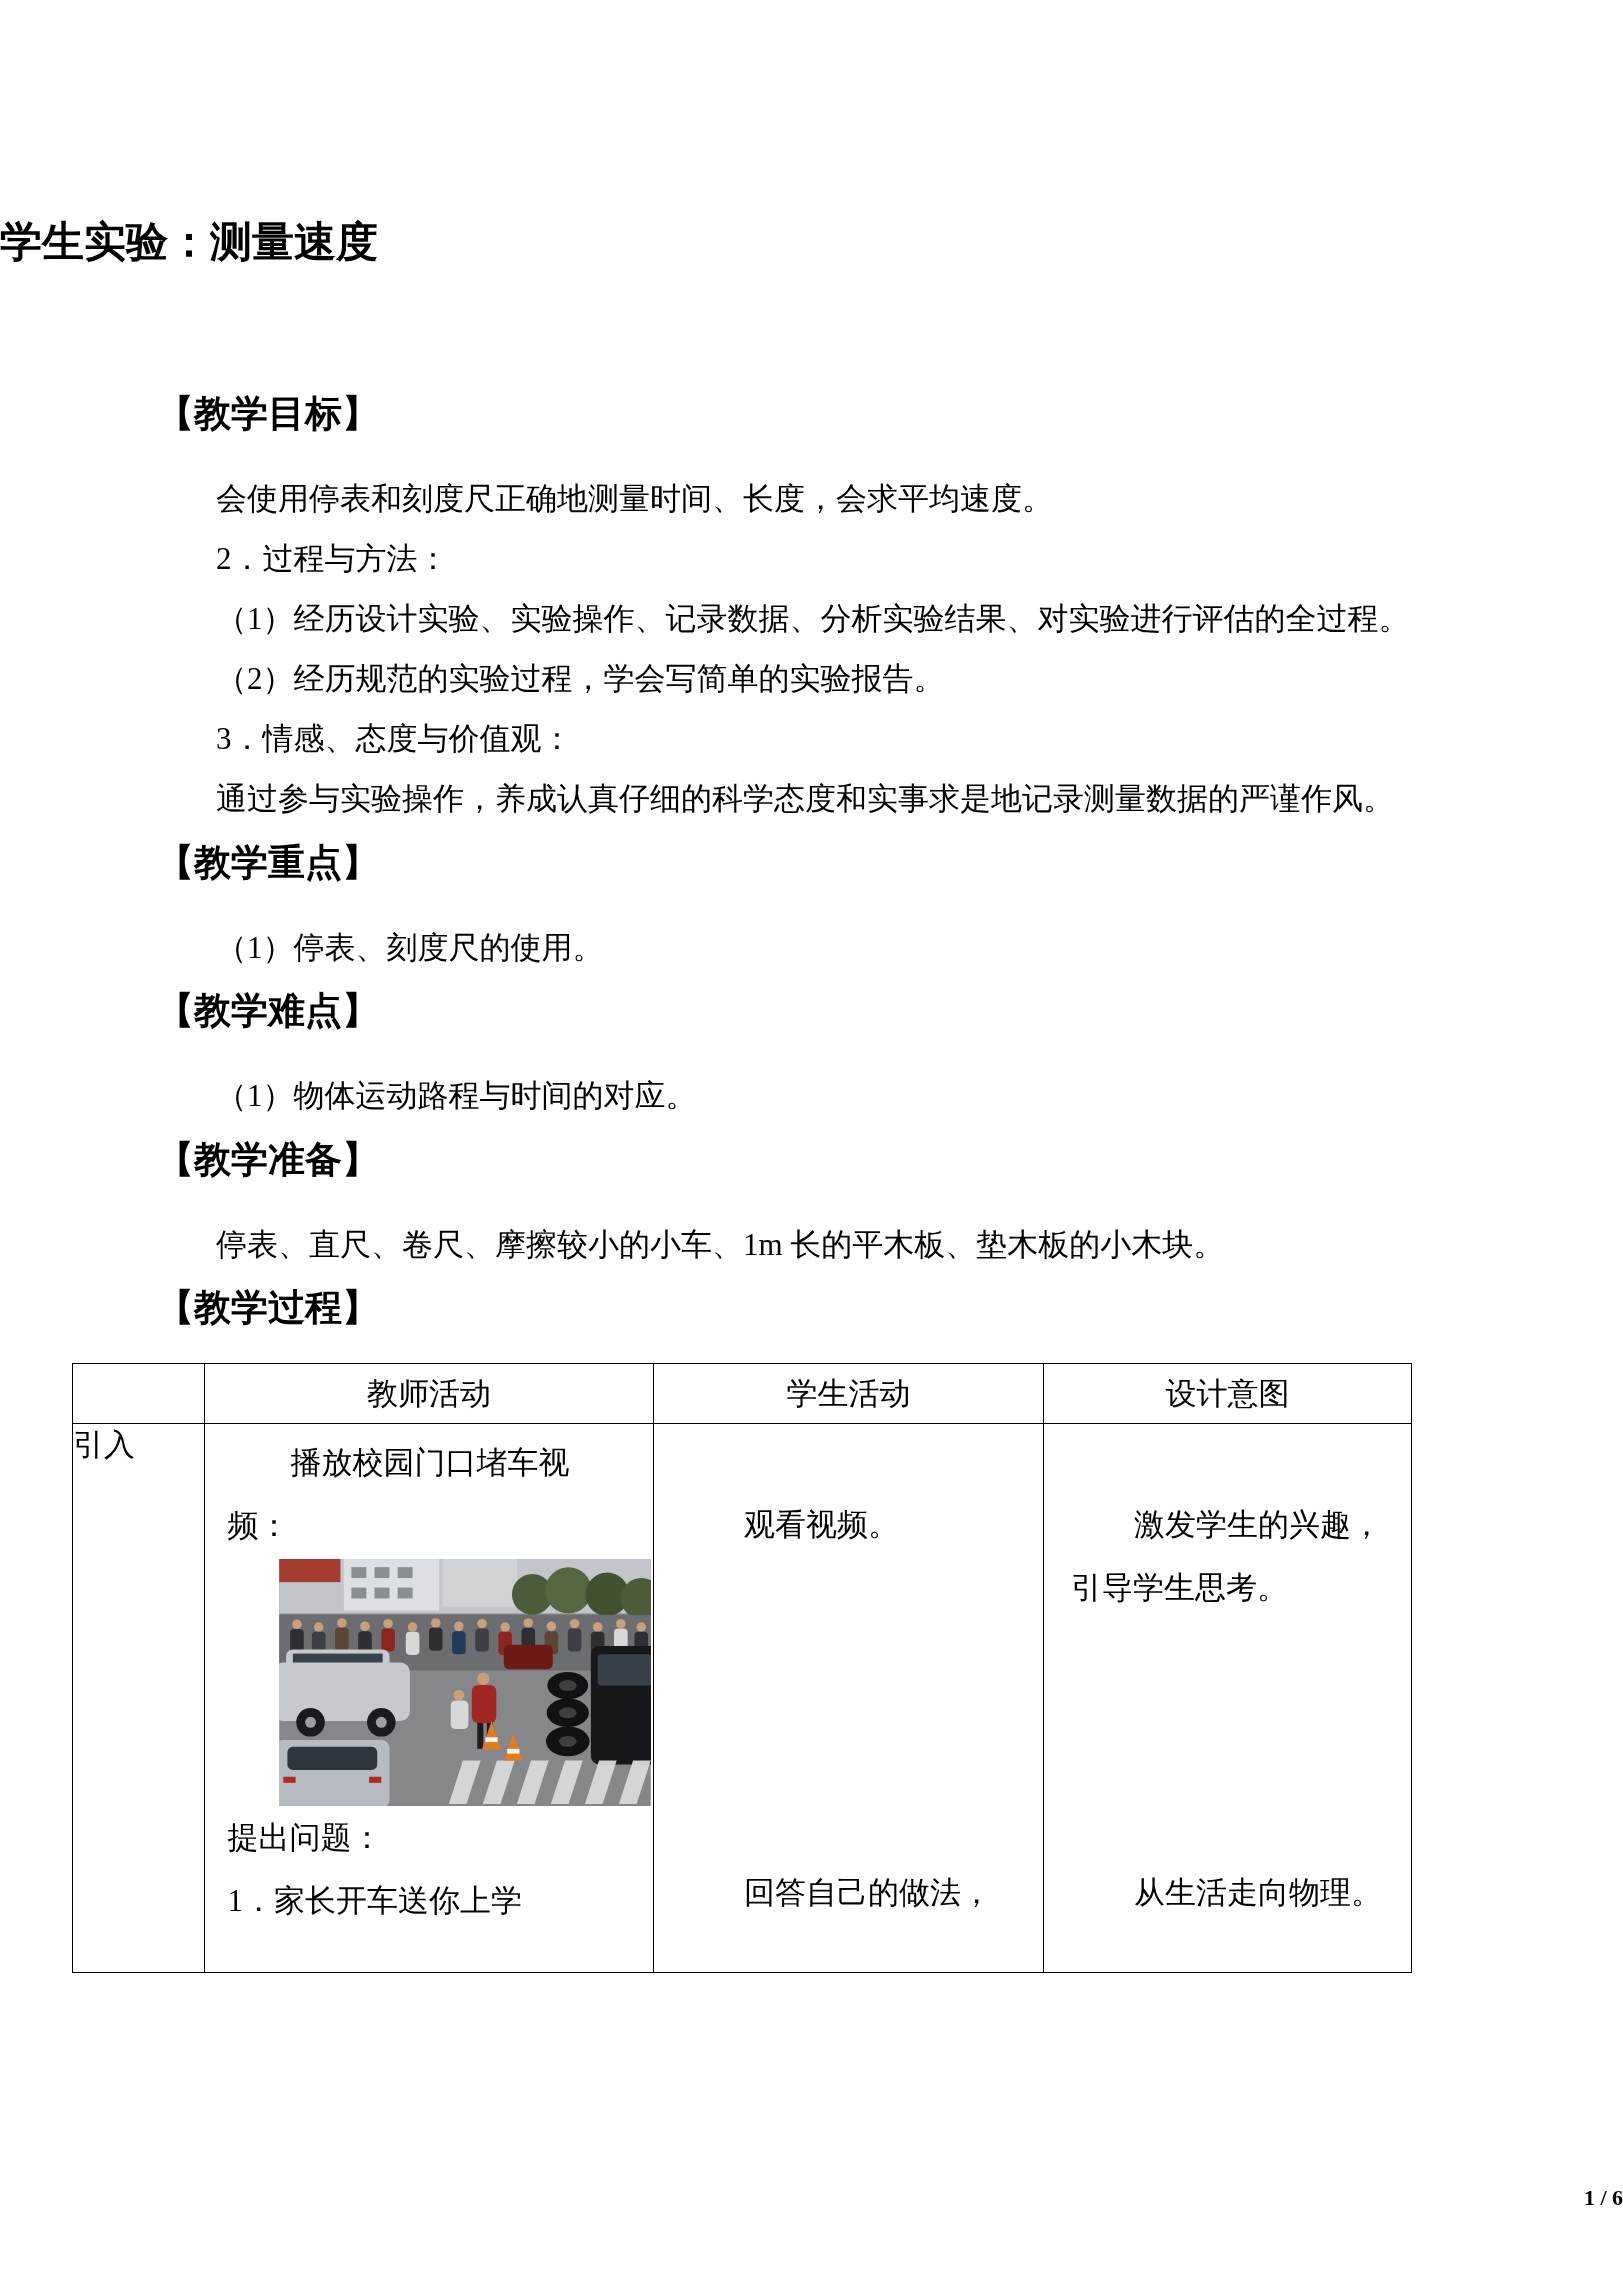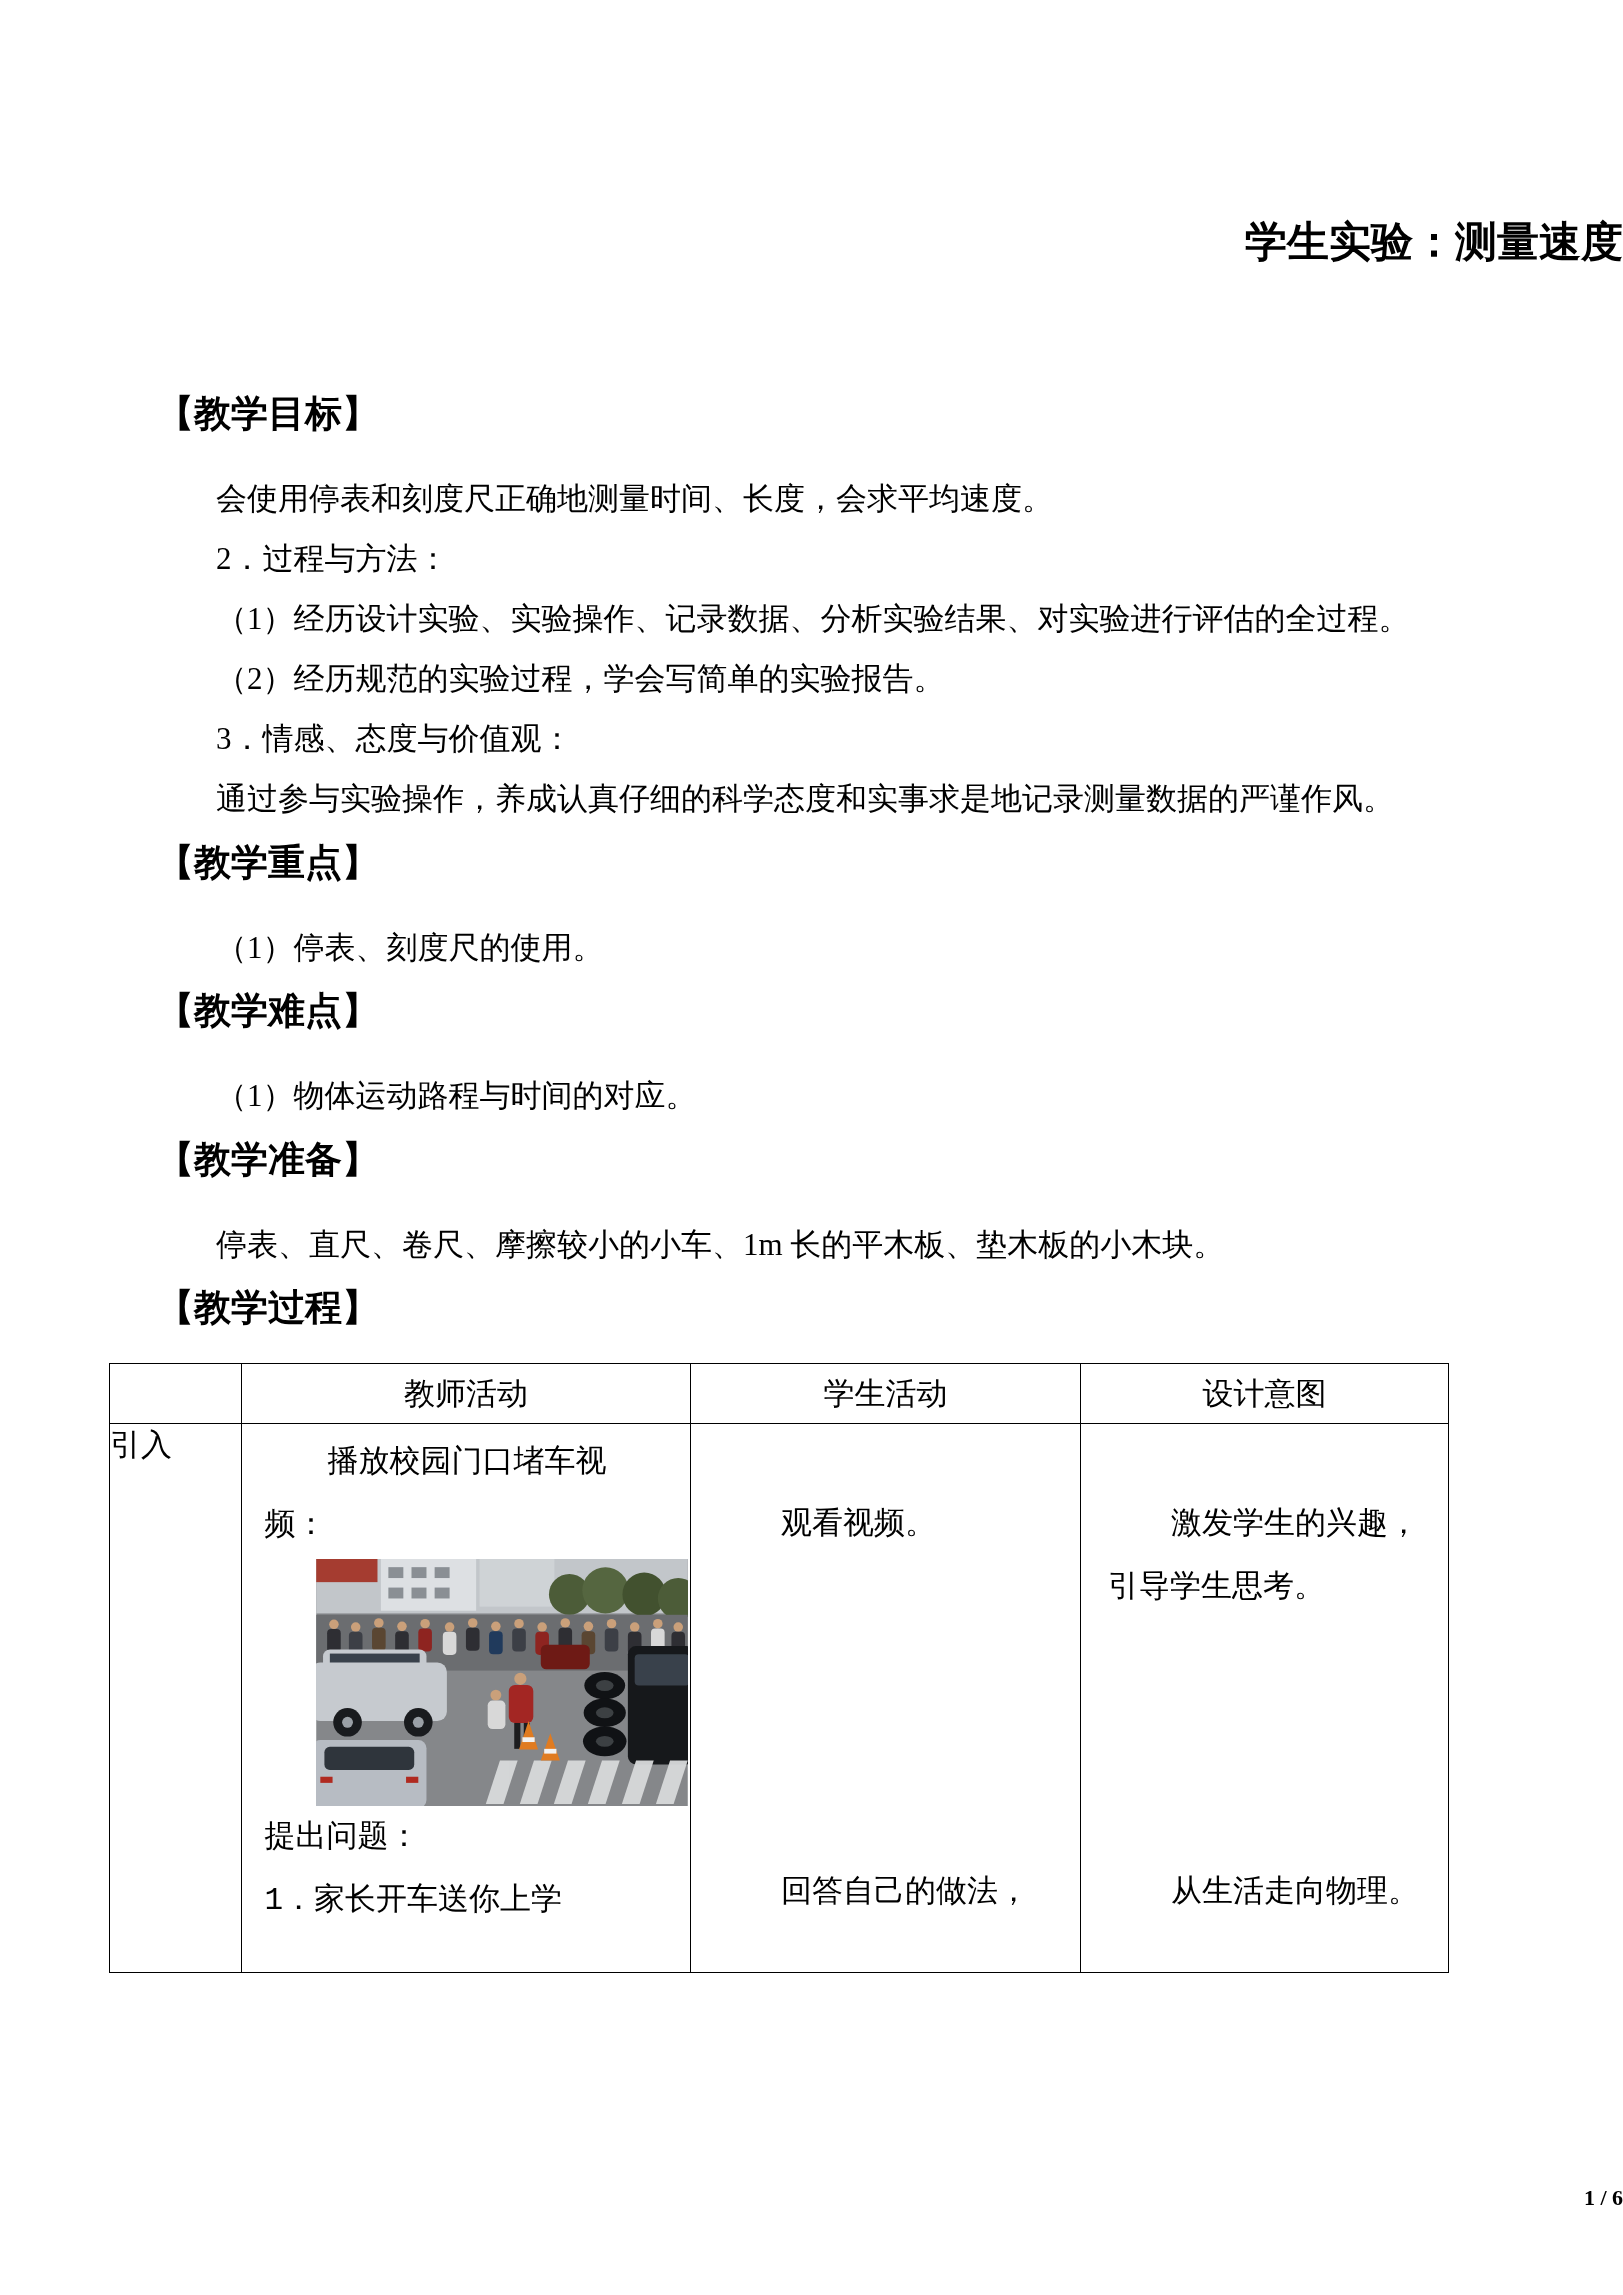--- a/index.html
+++ b/index.html
@@ -8,21 +8,21 @@
     position: relative;
     width: 1623px;
     height: 2295px;
     background: #ffffff;
     color: #000000;
     font-family: "Liberation Serif", "DejaVu Serif", serif;
     overflow: hidden;
   }
   .doc-title {
     padding-top: 215px;
-    text-align: right;
+    text-align: left;
     font-size: 42px;
     font-weight: bold;
     line-height: 55px;
   }
   .section { margin: 0 68px 0 157px; }
   .heading {
     font-size: 37px;
     font-weight: bold;
     line-height: 48px;
     margin: 9.5px 0 31px 0;
@@ -31,23 +31,22 @@
   .line {
     font-size: 31px;
     line-height: 60px;
     padding-left: 59px;
     white-space: nowrap;
   }
   
   .process-table {
     border-collapse: collapse;
     table-layout: fixed;
-    margin-left: 109px;
+    margin-left: 72px;
     width: 1340px;
-    font-family: Liberation Mono, monospace;
   }
   .process-table th, .process-table td {
     border: 1.4px solid #000000;
     font-size: 31px;
     font-weight: normal;
     vertical-align: top;
     overflow: hidden;
   }
   .process-table th {
     height: 60px;

